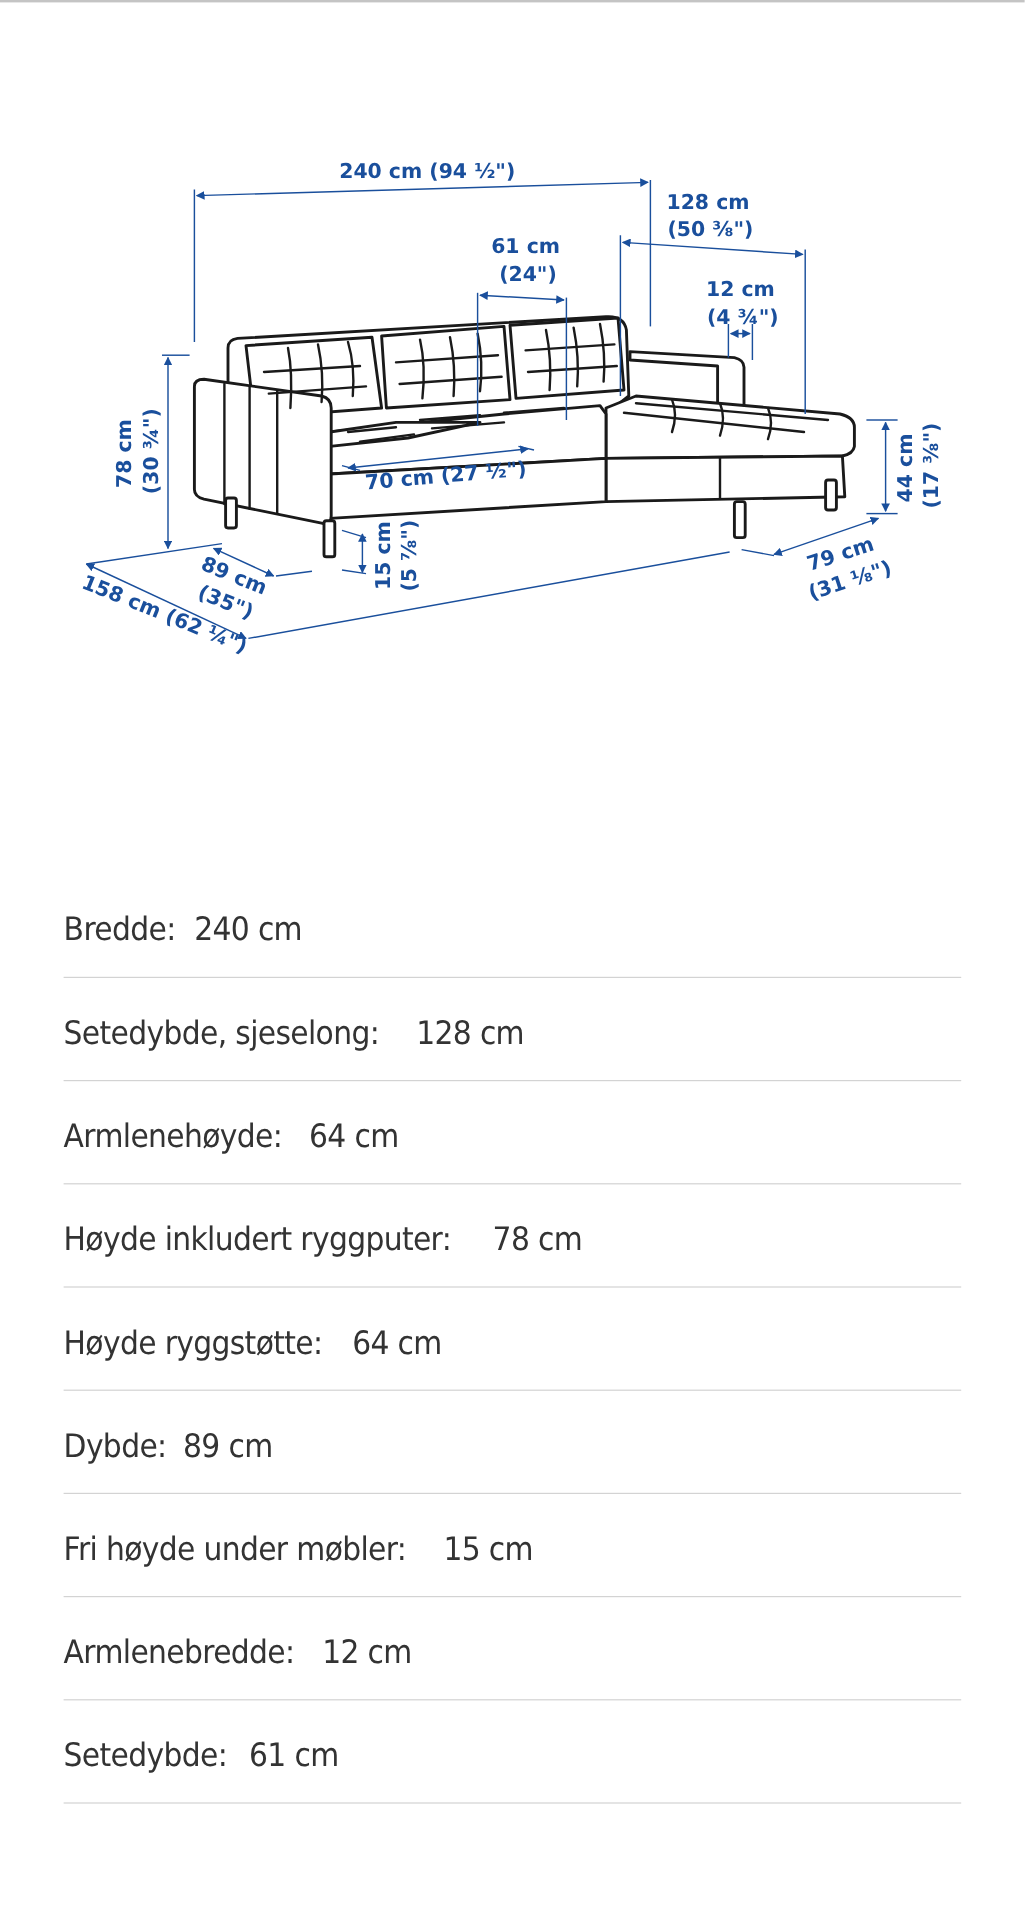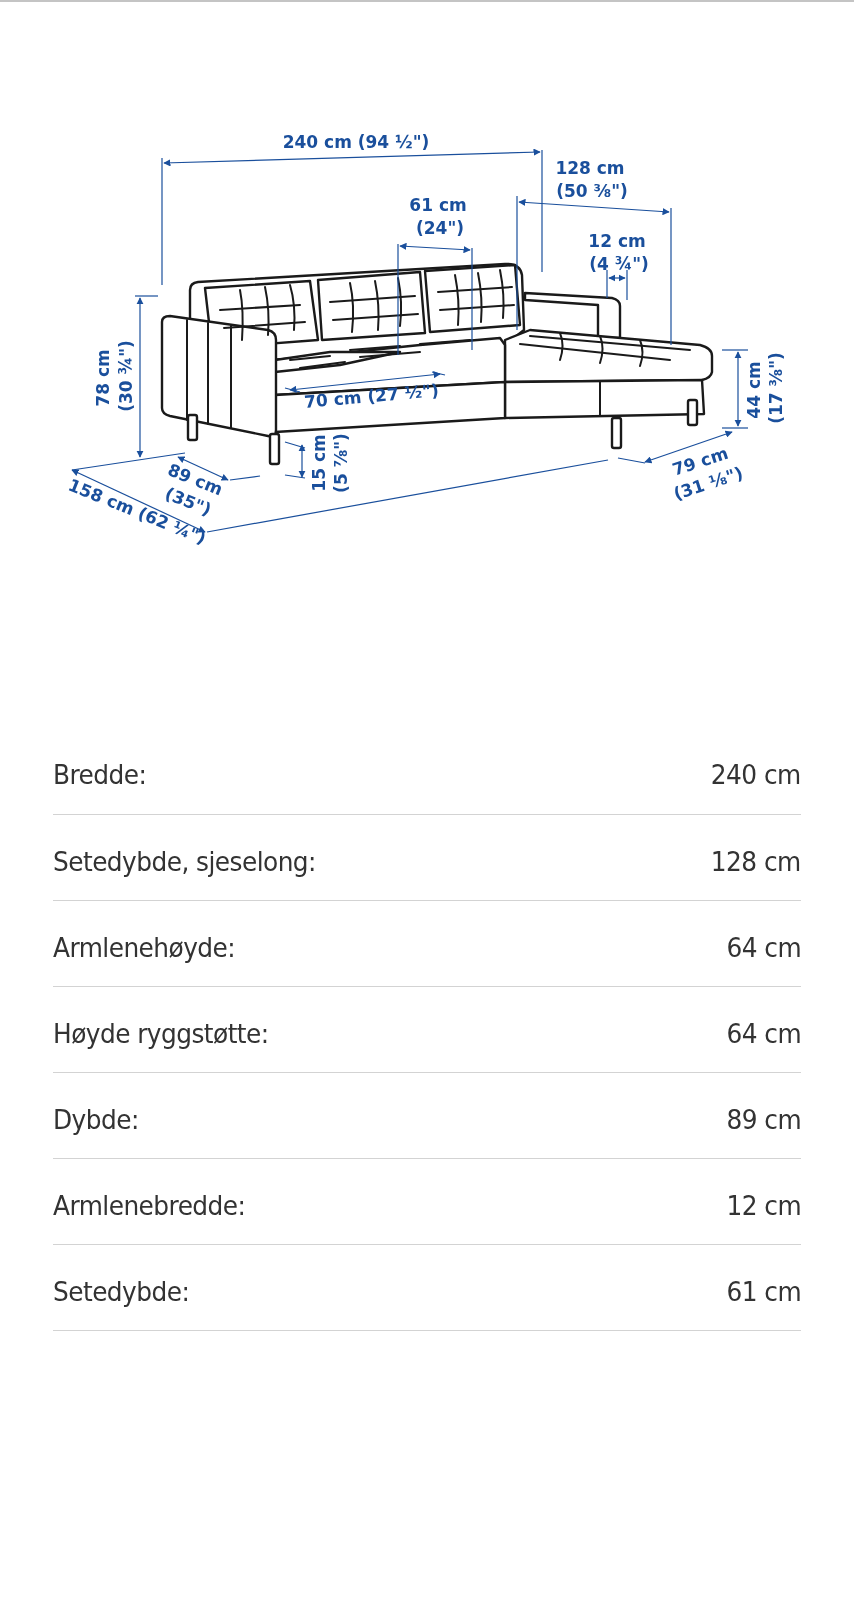--- a/index.html
+++ b/index.html
@@ -6,21 +6,21 @@
     body {
       width: 854px; height: 1600px; position: relative; overflow: hidden;
       font-family: "Liberation Sans", sans-serif; color: #333333;
     }
     .top-rule { position: absolute; left: 0; top: 0; width: 854px; height: 2px; background: #c4c4c4; }
     .diagram { position: absolute; left: 0; top: 100px; width: 854px; height: 480px; }
     .diagram svg { display: block; }
     .dim-text { font-family: "DejaVu Sans", sans-serif; font-weight: bold; fill: #1a4f9c; }
     .specs { position: absolute; left: 53px; top: 732px; width: 748px; }
     .spec-row {
-      display: flex; justify-content: space-between; align-items: center;
+      display: flex; align-items: center;
       height: 86px; border-bottom: 1.5px solid #d3d3d3; box-sizing: border-box;
       padding-top: 8px;
     }
     .spec-row:first-child { height: 83px; padding-top: 2px; }
     .spec-label, .spec-value {
       font-family: "DejaVu Sans", sans-serif; font-size: 27px; color: #333333;
       letter-spacing: -0.6px; transform: scaleX(0.92);
     }
     .spec-label { transform-origin: left center; }
     .spec-value { transform-origin: right center; }
@@ -177,28 +177,36 @@
   </div>
   <div class="spec-row">
     <span class="spec-label">Setedybde, sjeselong:</span>
     <span class="spec-value">128 cm</span>
   </div>
   <div class="spec-row">
     <span class="spec-label">Armlenehøyde:</span>
     <span class="spec-value">64 cm</span>
   </div>
   <div class="spec-row">
+    <span class="spec-label">Høyde inkludert ryggputer:</span>
+    <span class="spec-value">78 cm</span>
+  </div>
+  <div class="spec-row">
     <span class="spec-label">Høyde ryggstøtte:</span>
     <span class="spec-value">64 cm</span>
   </div>
   <div class="spec-row">
     <span class="spec-label">Dybde:</span>
     <span class="spec-value">89 cm</span>
   </div>
   <div class="spec-row">
+    <span class="spec-label">Fri høyde under møbler:</span>
+    <span class="spec-value">15 cm</span>
+  </div>
+  <div class="spec-row">
     <span class="spec-label">Armlenebredde:</span>
     <span class="spec-value">12 cm</span>
   </div>
   <div class="spec-row">
     <span class="spec-label">Setedybde:</span>
     <span class="spec-value">61 cm</span>
   </div>
 </div>
 
 </body></html>

